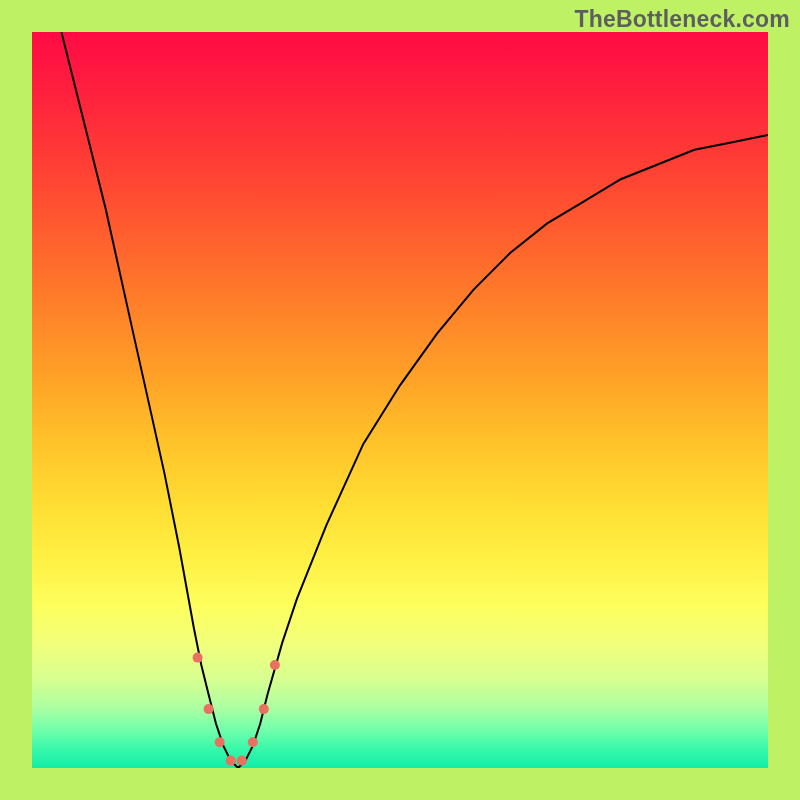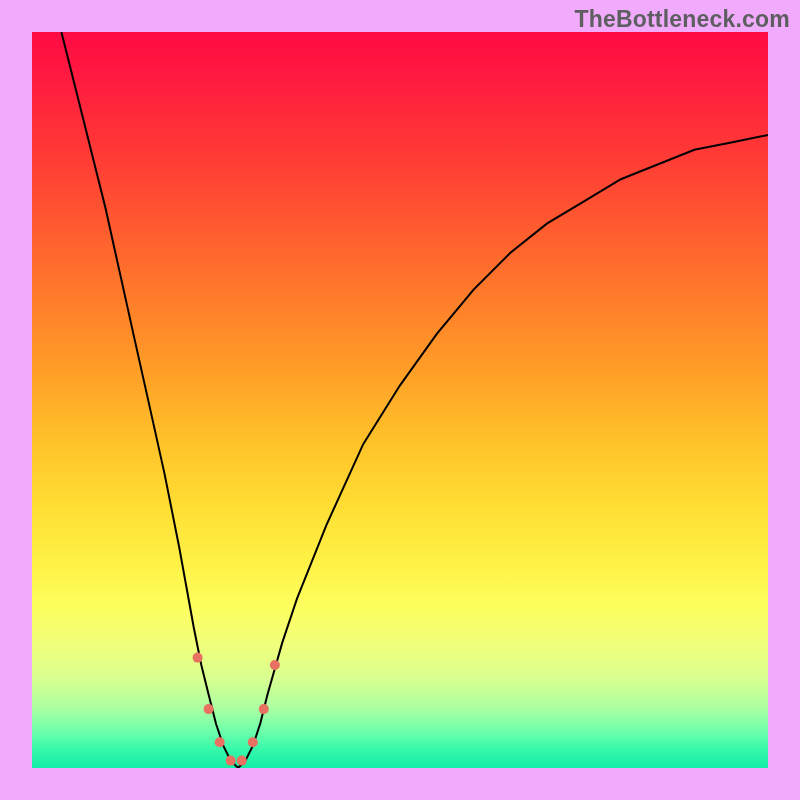--- a/index.html
+++ b/index.html
@@ -7,21 +7,21 @@
     padding: 0;
     width: 800px;
     height: 800px;
     overflow: hidden;
     background: #000;
     font-family: Arial, Helvetica, sans-serif;
   }
   .frame {
     position: absolute;
     inset: 0;
-    background: #f0abfc;
+    background: #bef264;
   }
   .plot-area {
     position: absolute;
     left: 32px;
     top: 32px;
     width: 736px;
     height: 736px;
     overflow: hidden;
   }
   .gradient-bg {

